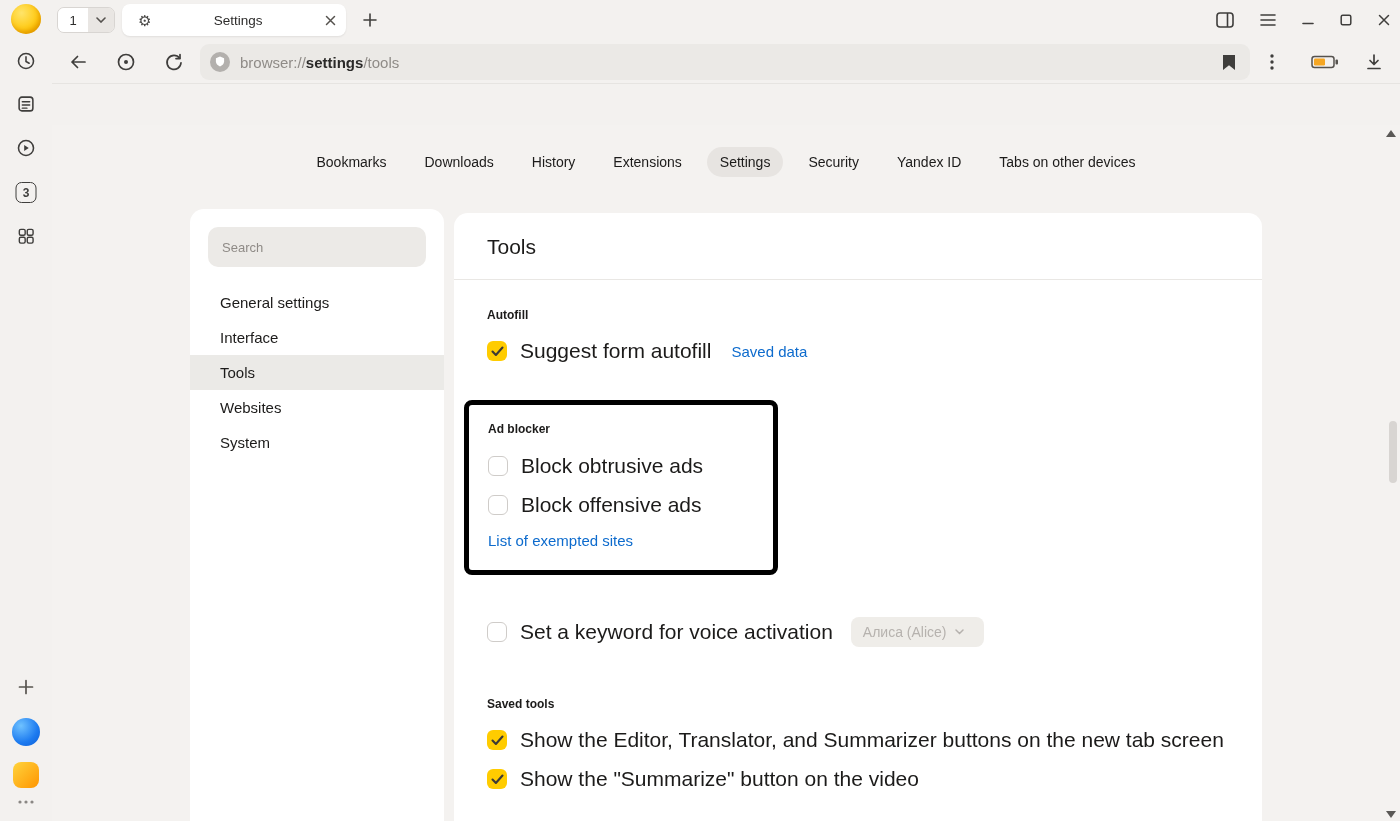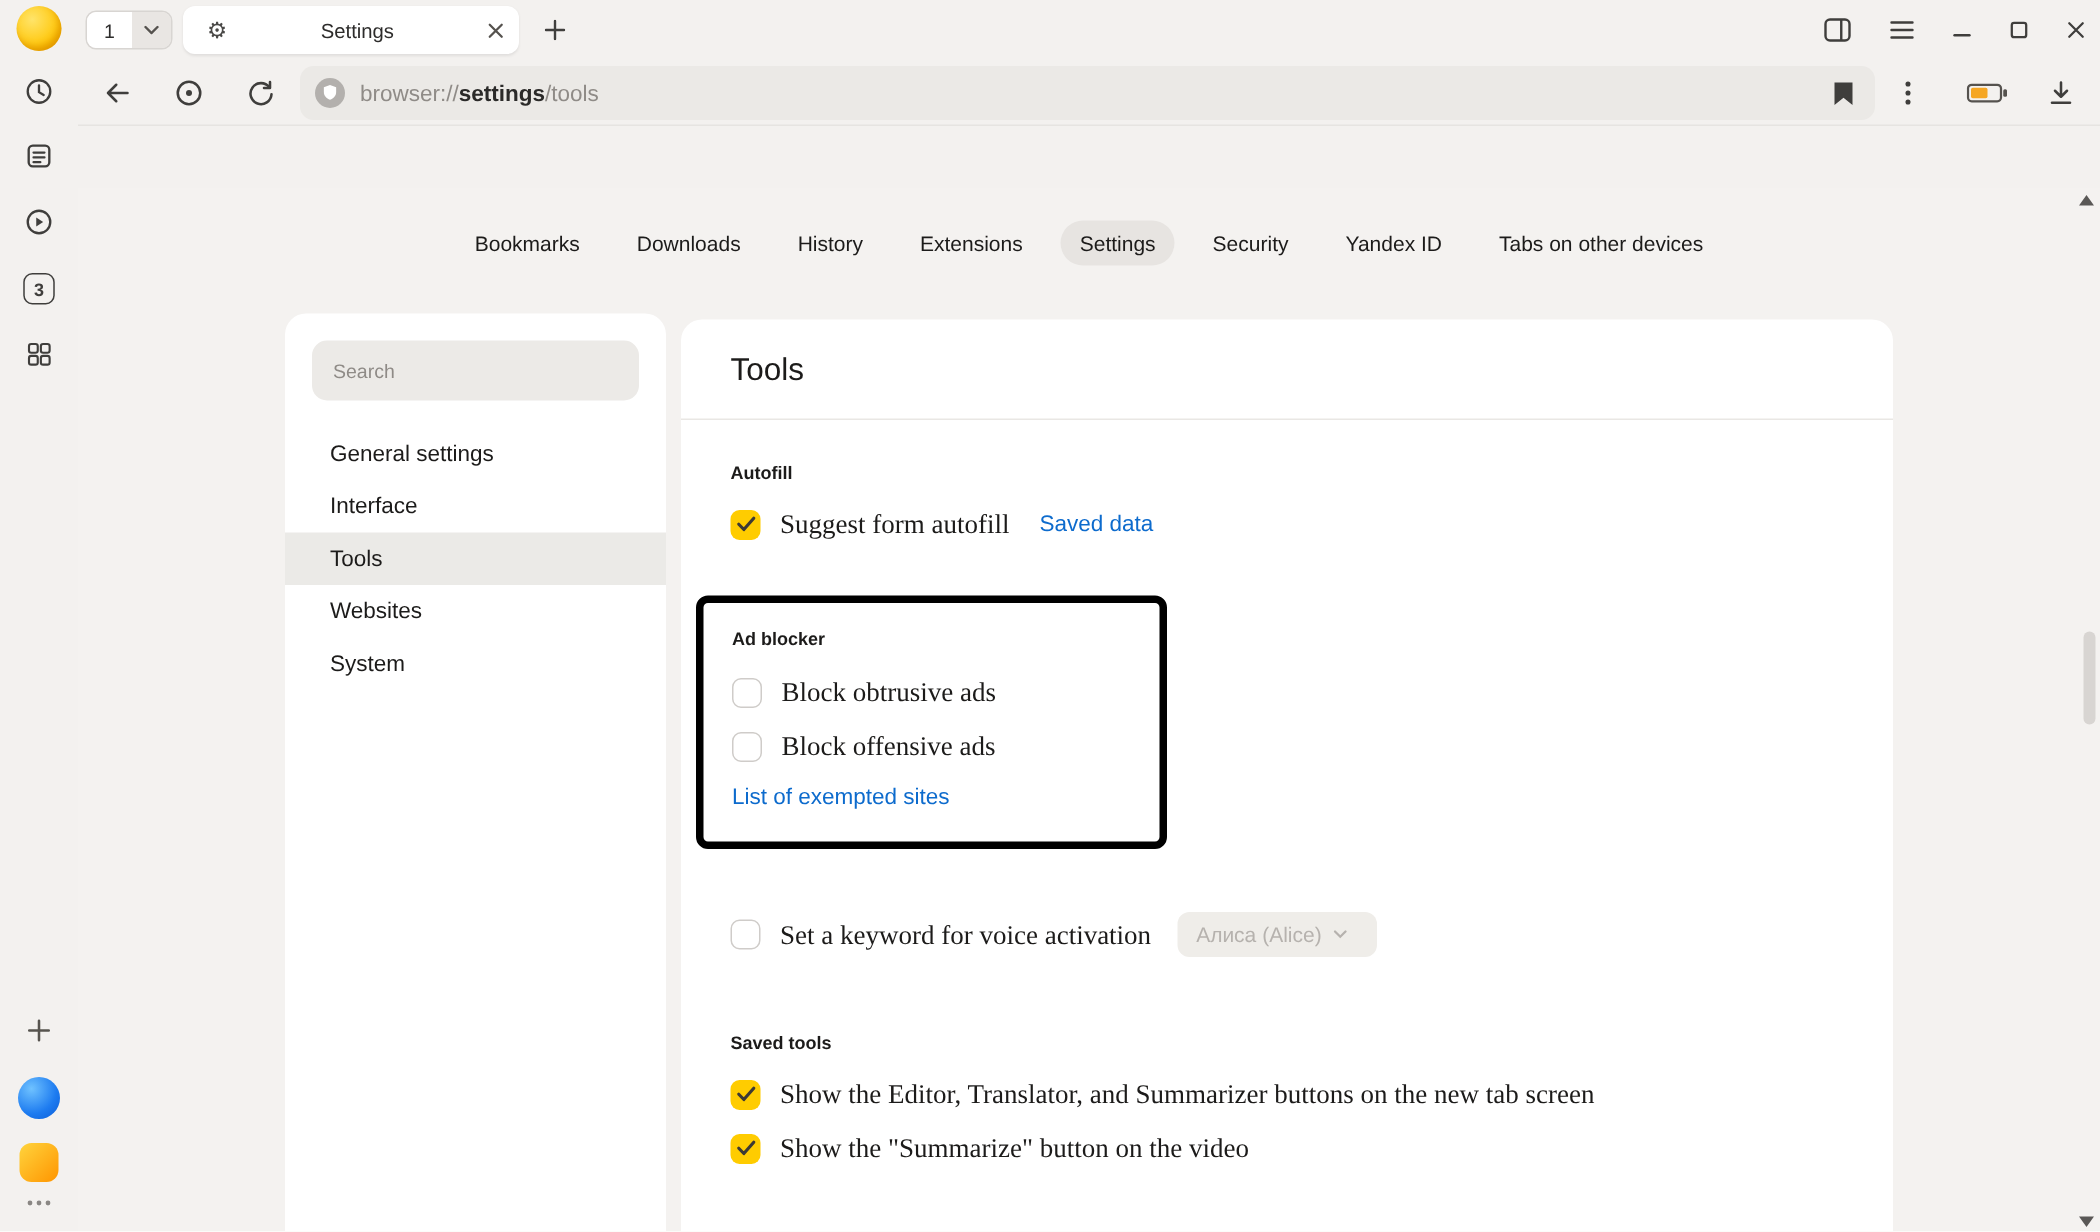--- a/index.html
+++ b/index.html
@@ -49,21 +49,21 @@
   .panel-item { height:35px; display:flex; align-items:center; font-size:15px; padding-left:12px; cursor:pointer; }
   .panel-item.active { background:#ebeae7; margin:0 -18px; padding-left:30px; }
 
   .card { position:absolute; left:402px; top:88px; width:808px; height:760px; background:#fff; border-radius:14px 14px 0 0; }
   .card-head { padding:22px 33px 20px; }
   .card-title { font-size:21px; font-weight:500; color:#1c1b1a; }
   .divider { height:1px; background:#e9e7e4; }
   .card-body { padding:28px 33px 0; }
   .section-h { font-size:12px; font-weight:700; margin-bottom:17px; }
   .row { display:flex; align-items:center; gap:13px; margin-bottom:15px; min-height:21px; }
-  .row-label { font-size:18px; color:#1c1b1a;font-family:Liberation Serif, serif; }
+  .row-label { font-size:21px; color:#1c1b1a; }
   .cb { width:20px; height:20px; border-radius:6px; flex:0 0 auto; display:flex; align-items:center; justify-content:center; cursor:pointer; }
   .cb.checked { background:#ffcc00; }
   .cb.unchecked { background:#fff; border:1.5px solid #cfccc9; }
   .link { font-size:15px; color:#0d6bcd; text-decoration:none; cursor:pointer; }
   .autofill-link { margin-left:7px; }
 
   .highlight-box { border:5px solid #000000; border-radius:8px; margin:37px 0 0 -23px; width:314px; padding:17px 0 21px 19px; }
   .highlight-box .section-h { margin-bottom:18px; }
   .box-link { display:block; margin-top:15px; }
   .box-link:first-of-type { margin-top:4px; }

